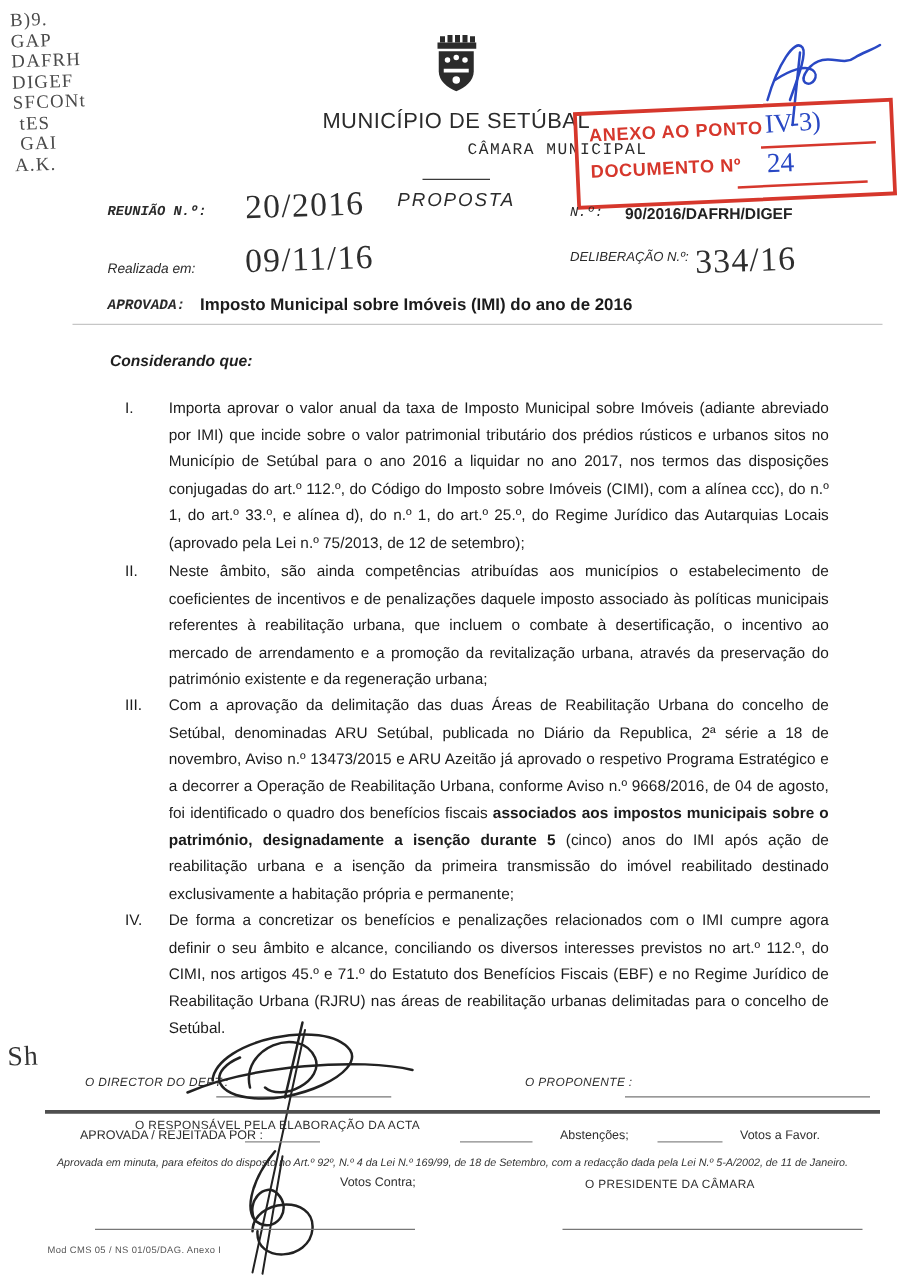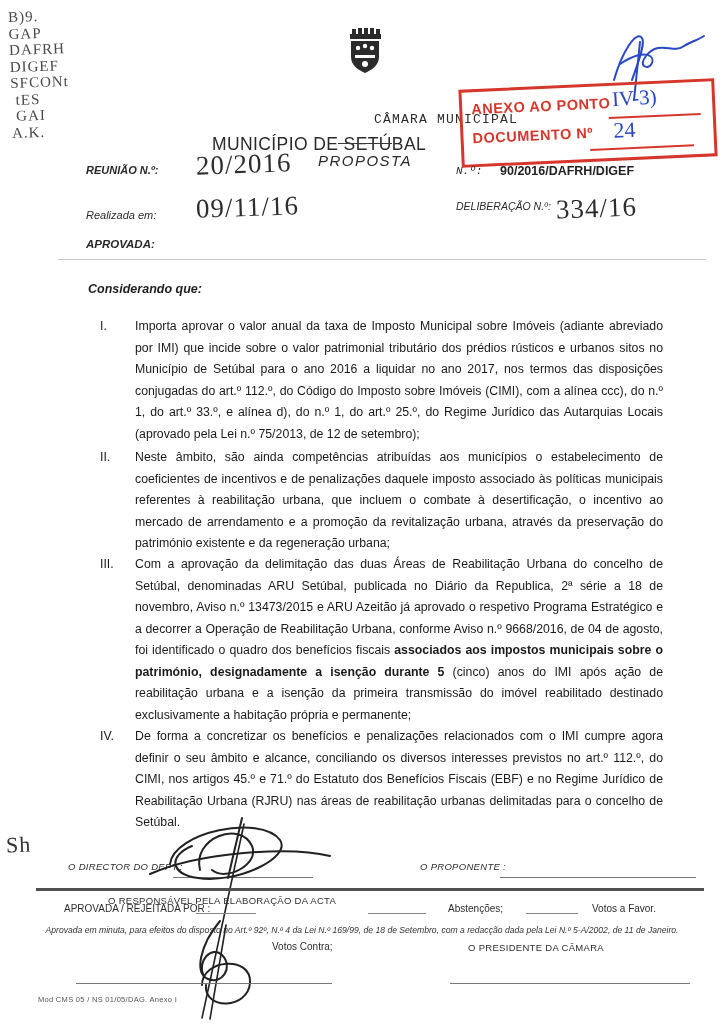--- a/index.html
+++ b/index.html
@@ -12,39 +12,39 @@
   
   .hand{
     font-family:cursive;
     color:#3a3a3a;letter-spacing:1px;font-weight:400;
     transform:rotate(-2deg);
   }
   .hand-big{font-size:27px;line-height:28px;color:#2e2e2e;}
   .pencil-block{top:8px;left:10px;font-size:15px;line-height:16.5px;color:#4a4a4a;}
   .pencil-block div{white-space:pre;}
   
-  .muni{top:86px;left:212px;width:306px;text-align:left;font-size:17.5px;letter-spacing:.4px;color:#2b2b2b;margin-top:48px;}
+  .muni{top:86px;left:212px;width:306px;text-align:center;font-size:17.5px;letter-spacing:.4px;color:#2b2b2b;}
   .camara{top:112px;left:212px;width:306px;text-align:right;font-size:13px;letter-spacing:1.2px;color:#2b2b2b;font-family:Liberation Mono, monospace;}
   .hdr-divider{top:143px;left:338px;width:54px;height:0;border-top:1.6px solid #3a3a3a;}
   .proposta{top:152px;left:212px;width:306px;text-align:center;font-style:italic;font-size:15px;letter-spacing:1.5px;color:#2b2b2b;}
   
   .stamp{
     top:84px;left:460px;width:250px;height:72px;
     border:3px solid #d6372c;transform:rotate(-2.6deg);
     color:#d6372c;font-weight:700;
   }
   .stamp-line1{position:absolute;top:9px;left:9px;font-size:14.5px;letter-spacing:.5px;}
   .stamp-line2{position:absolute;top:38px;left:9px;font-size:14.5px;letter-spacing:.5px;}
   .stamp-ul1{position:absolute;top:31px;left:146px;width:92px;border-top:2px solid #d6372c;}
   .stamp-ul2{position:absolute;top:62px;left:126px;width:104px;border-top:2px solid #d6372c;}
   .ink{font-family:cursive;color:#2948c4;font-weight:400;}
   .ink-v1{position:absolute;top:1px;left:150px;font-size:21px;transform:rotate(-1deg);}
   .ink-v2{position:absolute;top:32px;left:150px;font-size:22px;}
   
-  .lbl{font-style:italic;font-weight:700;font-size:11px;color:#2a2a2a;}
+  .lbl{font-style:italic;font-weight:700;font-size:11px;color:#2a2a2a;font-family:Liberation Mono, monospace;}
   .lbl-light{font-style:italic;font-weight:400;font-size:11px;color:#2a2a2a;}
   .num-value{font-weight:700;font-size:12.5px;color:#222;}
   .assunto-underline{top:259px;left:58px;width:648px;border-top:1.6px solid #c6c6c6;}
   .assunto-value{font-weight:700;font-size:13.5px;color:#1c1c1c;}
   
   .considerando{top:282px;left:88px;font-weight:700;font-style:italic;font-size:12.5px;text-align:center;}
   .item{position:absolute;left:100px;width:563px;font-size:12.3px;line-height:21.5px;color:#1b1b1b;}
   .item .roman{position:absolute;left:0;top:0;width:22px;text-align:left;}
   .item .txt{display:block;margin-left:35px;text-align:justify;}
   .b{font-weight:700;}
@@ -124,20 +124,21 @@
   <div class="abs hand hand-big" style="top:150px;left:196px;">20/2016</div>
   <div class="abs lbl-light" style="top:209px;left:86px;">Realizada em:</div>
   <div class="abs hand hand-big" style="top:193px;left:196px;">09/11/16</div>
 
   <div class="abs lbl-light" style="top:165px;left:456px;font-family:Liberation Mono, monospace;">N.º:</div>
   <div class="abs num-value" style="top:164px;left:500px;">90/2016/DAFRH/DIGEF</div>
   <div class="abs lbl-light" style="top:200px;left:456px;font-size:10.5px;text-align:right;">DELIBERAÇÃO N.º:</div>
   <div class="abs hand hand-big" style="top:194px;left:556px;">334/16</div>
 
   <div class="abs lbl" style="top:238px;left:86px;font-size:11.5px;">APROVADA:</div>
+  <div class="abs assunto-value" style="top:236px;left:160px;">Imposto Municipal sobre Imóveis (IMI) do ano de 2016</div>
   <div class="abs assunto-underline"></div>
 
   <div class="abs considerando">Considerando que:</div>
 
   <div class="item" style="top:316px;">
     <span class="roman">I.</span>
     <span class="txt">Importa aprovar o valor anual da taxa de Imposto Municipal sobre Imóveis (adiante abreviado por IMI) que incide sobre o valor patrimonial tributário dos prédios rústicos e urbanos sitos no Município de Setúbal para o ano 2016 a liquidar no ano 2017, nos termos das disposições conjugadas do art.º 112.º, do Código do Imposto sobre Imóveis (CIMI), com a alínea ccc), do n.º 1, do art.º 33.º, e alínea d), do n.º 1, do art.º 25.º, do Regime Jurídico das Autarquias Locais (aprovado pela Lei n.º 75/2013, de 12 de setembro);</span>
   </div>
 
   <div class="item" style="top:447px;">

